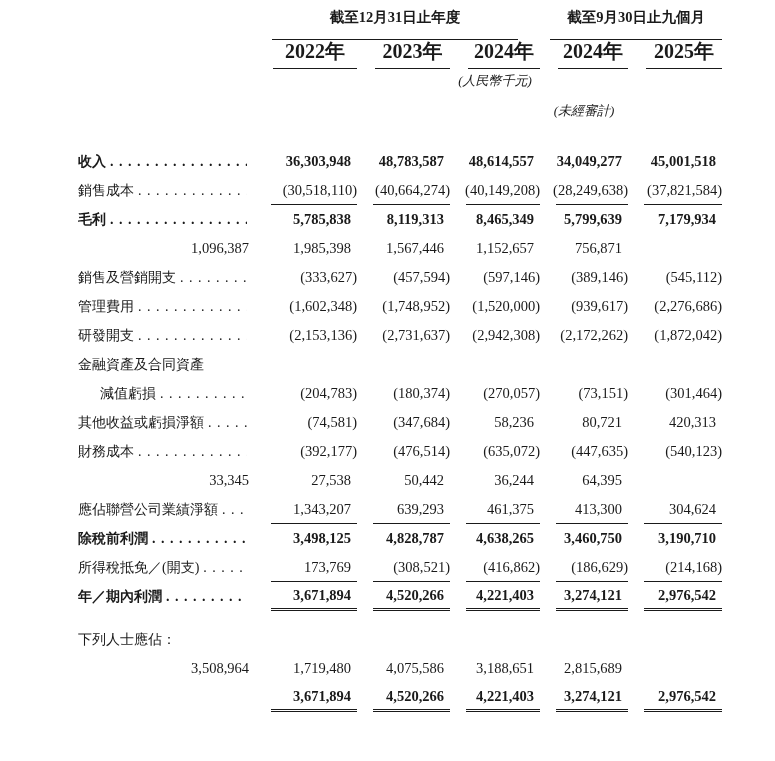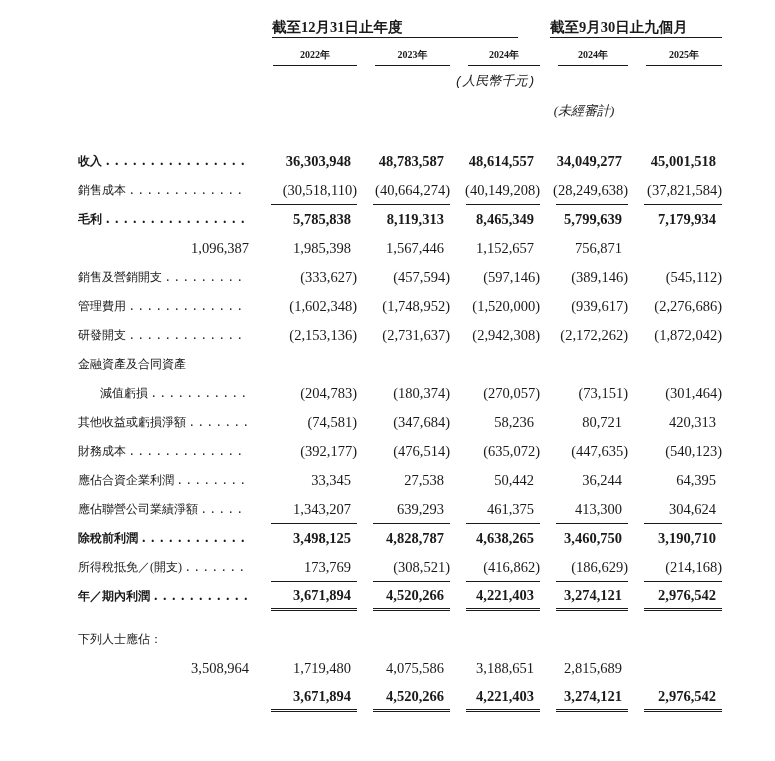--- a/index.html
+++ b/index.html
@@ -15,50 +15,50 @@
   
   .grid {
     display: grid;
     grid-template-columns: 177px 102px 93px 90px 88px 94px;
     align-items: end;
   }
 
   
   .hdr-groups { height: 30px; }
   .group-cell {
-    font-weight: bold; font-size: 14.5px; text-align: left;
+    font-weight: bold; font-size: 14.5px; text-align: center;
     border-bottom: 1.5px solid #1a1a1a;
-    padding-bottom: 0;
+    padding-bottom: 12px;
   }
   .group-1 { grid-column: 2 / span 3; margin-left: 17px; margin-right: 22px; }
   .group-2 { grid-column: 5 / span 2; margin-left: 10px; margin-right: 0; }
 
   .hdr-years { height: 28px; }
   .year-cell {
-    font-weight: bold; font-size: 10px; text-align: center;
+    font-weight: bold; font-size: 20px; text-align: center;
     border-bottom: 1px solid #1a1a1a;
     margin-left: 18px; padding-bottom: 3px;
   }
 
   .hdr-note { height: 24px; }
   .note-cell {
     font-style: italic; font-size: 13px; text-align: center;
     padding-top: 6px;
   }
-  .note-col3 { grid-column: 4; font-family: Liberation Mono, monospace; }
+  .note-col3 { grid-column: 4; }
   .note-col4 { grid-column: 5; margin-top: 6px; }
 
   
   #rows { margin-top: 33px; }
   .row { height: 29px; align-items: center; }
   .row.spacer-above { margin-top: 14px; font-family: Liberation Mono, monospace; }
 
   .label-cell {
-    font-size: 12px; white-space: nowrap;
-    display: flex; align-items: flex-start; overflow: hidden;
+    font-size: 14px; white-space: nowrap;
+    display: flex; align-items: center; overflow: hidden;
     padding-right: 8px;
   }
   .label-cell.indent { padding-left: 22px; }
   .row.bold .label-cell, .row.bold .value-cell { font-weight: bold; }
 
   .leader { flex: 1; overflow: hidden; white-space: nowrap; color: #1a1a1a; }
   .leader::after {
     content: ". . . . . . . . . . . . . . . . . . . . . . . . . . . .";
     font-size: 14px; letter-spacing: 1px; padding-left: 4px;
   }
@@ -210,24 +210,20 @@
           <span>財務成本</span>
           <span class="leader"></span>
         </div>
         <div class="value-cell">(392,177)</div>
         <div class="value-cell">(476,514)</div>
         <div class="value-cell">(635,072)</div>
         <div class="value-cell">(447,635)</div>
         <div class="value-cell">(540,123)</div>
       </div>
       <div class="grid row">
-        <div class="label-cell">
-          <span>應佔合資企業利潤</span>
-          <span class="leader"></span>
-        </div>
         <div class="value-cell pos">33,345</div>
         <div class="value-cell pos">27,538</div>
         <div class="value-cell pos">50,442</div>
         <div class="value-cell pos">36,244</div>
         <div class="value-cell pos">64,395</div>
       </div>
       <div class="grid row">
         <div class="label-cell">
           <span>應佔聯營公司業績淨額</span>
           <span class="leader"></span>

